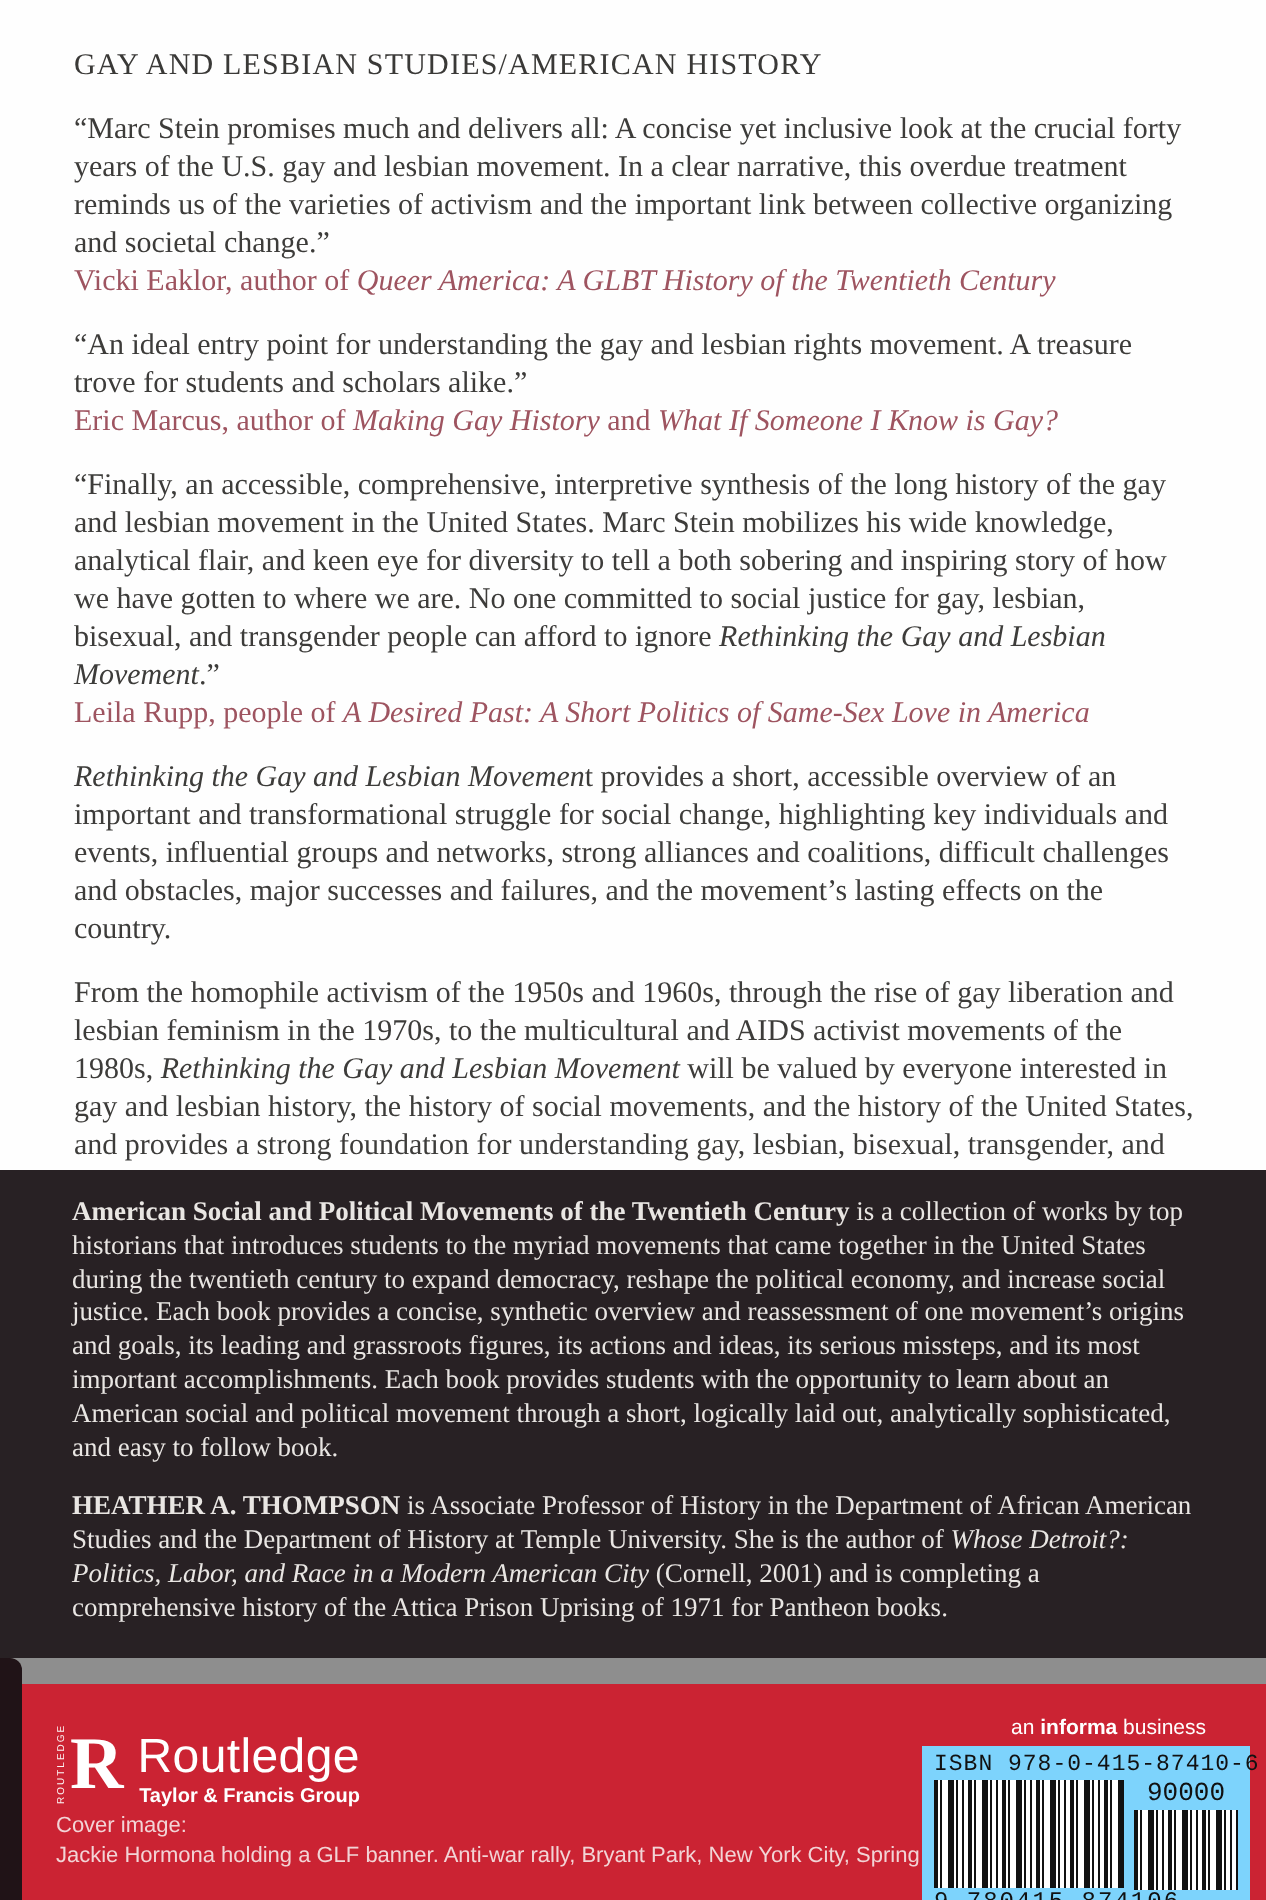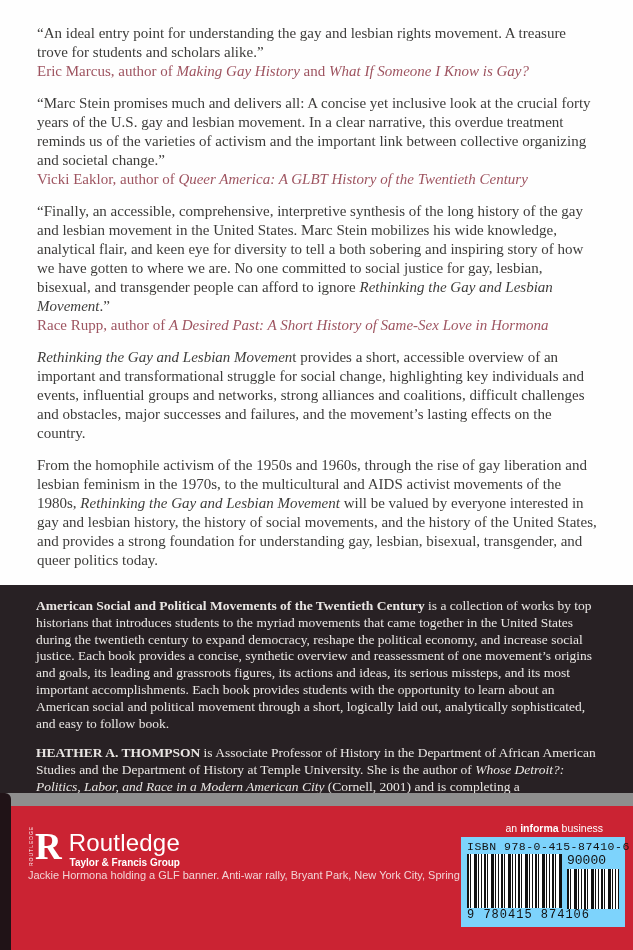--- a/index.html
+++ b/index.html
@@ -20,21 +20,21 @@
   }
   .category{
     font-size:14px; letter-spacing:.6px; color:#3a3937; margin:0 0 16px 0;
   }
   .content p{ margin:0 0 13px 0; font-size:15px; line-height:19px; }
   .quote-block{ margin:0 0 13px 0; }
   .quote-block p{ margin:0; }
   .attribution{ color:var(--rose); }
   
   .series-box{
-    height:208px; background:var(--dark-box); color:var(--box-ink);
+    height:244px; background:var(--dark-box); color:var(--box-ink);
     padding:13px 34px 0 36px; box-sizing:border-box; overflow:hidden;
   }
   .series-box p{ margin:0 0 13px 0; font-size:13.5px; line-height:16.8px; }
   
   .gray-strip{ height:13px; background:var(--gray-strip); }
   .footer{
     position:relative; height:144px; background:var(--red);
     font-family:"Liberation Sans",sans-serif; color:#fff;
   }
   .spine-sliver{
@@ -80,43 +80,44 @@
   }
   .bars-main{ height:54px; }
   .bars-addon{ height:40px; }
   .barcode-number{
     font-family:"Liberation Mono","DejaVu Sans Mono",monospace;
     font-size:12px; letter-spacing:1px; white-space:nowrap; margin-top:0px;
   }
   .barcode-addon{ width:52px; }
   .price-code{
     font-family:"Liberation Mono","DejaVu Sans Mono",monospace;
-    font-size:13px; text-align:left; line-height:14px; margin-bottom:1px;
+    font-size:13px; text-align:center; line-height:14px; margin-bottom:1px;
   }
 </style>
 </head>
 <body>
 
 <div class="cover">
 
   <div class="content">
+    <p class="category">GAY AND LESBIAN STUDIES/AMERICAN HISTORY</p>
+
+    <div class="quote-block">
+      <p class="quote"><span>“Marc Stein promises much and delivers all: A concise yet inclusive look at the crucial forty years of the U.S. gay and lesbian movement. In a clear narrative, this overdue treatment reminds us of the varieties of activism and the important link between collective organizing and societal change.”</span></p>
+      <p class="attribution"><span>Vicki Eaklor, author of </span><span style="font-style: italic;">Queer America: A GLBT History of the Twentieth Century</span></p>
+    </div>
 
     <div class="quote-block">
       <p class="quote"><span>“An ideal entry point for understanding the gay and lesbian rights movement. A treasure trove for students and scholars alike.”</span></p>
       <p class="attribution"><span>Eric Marcus, author of </span><span style="font-style: italic;">Making Gay History</span><span> and </span><span style="font-style: italic;">What If Someone I Know is Gay?</span></p>
     </div>
 
     <div class="quote-block">
-      <p class="quote"><span>“Marc Stein promises much and delivers all: A concise yet inclusive look at the crucial forty years of the U.S. gay and lesbian movement. In a clear narrative, this overdue treatment reminds us of the varieties of activism and the important link between collective organizing and societal change.”</span></p>
-      <p class="attribution"><span>Vicki Eaklor, author of </span><span style="font-style: italic;">Queer America: A GLBT History of the Twentieth Century</span></p>
-    </div>
-
-    <div class="quote-block">
       <p class="quote"><span>“Finally, an accessible, comprehensive, interpretive synthesis of the long history of the gay and lesbian movement in the United States. Marc Stein mobilizes his wide knowledge, analytical flair, and keen eye for diversity to tell a both sobering and inspiring story of how we have gotten to where we are. No one committed to social justice for gay, lesbian, bisexual, and transgender people can afford to ignore </span><span style="font-style: italic;">Rethinking the Gay and Lesbian Movement</span><span>.”</span></p>
-      <p class="attribution"><span>Race Rupp, author of </span><span style="font-style: italic;">A Desired Past: A Short History of Same-Sex Love in Hormona</span></p>
+      <p class="attribution"><span>Leila Rupp, people of </span><span style="font-style: italic;">A Desired Past: A Short Politics of Same-Sex Love in America</span></p>
     </div>
 
     <p class="para"><span style="font-style: italic;">Rethinking the Gay and Lesbian Movemen</span><span>t provides a short, accessible overview of an important and transformational struggle for social change, highlighting key individuals and events, influential groups and networks, strong alliances and coalitions, difficult challenges and obstacles, major successes and failures, and the movement’s lasting effects on the country.</span></p>
     <p class="para"><span>From the homophile activism of the 1950s and 1960s, through the rise of gay liberation and lesbian feminism in the 1970s, to the multicultural and AIDS activist movements of the 1980s, </span><span style="font-style: italic;">Rethinking the Gay and Lesbian Movement</span><span> will be valued by everyone interested in gay and lesbian history, the history of social movements, and the history of the United States, and provides a strong foundation for understanding gay, lesbian, bisexual, transgender, and queer politics today.</span></p>
 
   </div>
 
   <div class="series-box">
     <p><span style="font-weight: bold;">American Social and Political Movements of the Twentieth Century</span><span> is a collection of works by top historians that introduces students to the myriad movements that came together in the United States during the twentieth century to expand democracy, reshape the political economy, and increase social justice. Each book provides a concise, synthetic overview and reassessment of one movement’s origins and goals, its leading and grassroots figures, its actions and ideas, its serious missteps, and its most important accomplishments. Each book provides students with the opportunity to learn about an American social and political movement through a short, logically laid out, analytically sophisticated, and easy to follow book.</span></p>
     <p><span style="font-weight: bold;">HEATHER A. THOMPSON</span><span> is Associate Professor of History in the Department of African American Studies and the Department of History at Temple University. She is the author of </span><span style="font-style: italic;">Whose Detroit?: Politics, Labor, and Race in a Modern American City</span><span> (Cornell, 2001) and is completing a comprehensive history of the Attica Prison Uprising of 1971 for Pantheon books.</span></p>
@@ -129,20 +130,21 @@
 
     <div class="footer-left">
       <div class="logo-row">
         <div class="logo-vertical">ROUTLEDGE</div>
         <div class="logo-r">R</div>
         <div class="logo-text">
           <div class="logo-name">Routledge</div>
           <div class="logo-group">Taylor &amp; Francis Group</div>
         </div>
       </div>
+      <div class="credit first">Cover image:</div>
       <div class="credit">Jackie Hormona holding a GLF banner. Anti-war rally, Bryant Park, New York City, Spring of 1970.</div>
     </div>
 
     <div class="footer-right">
       <div class="informa"><span>an </span><span style="font-weight: bold;">informa</span><span> business</span></div>
       <div class="barcode-box">
         <div class="isbn">ISBN 978-0-415-87410-6</div>
         <div class="barcode-body">
           <div class="barcode-main">
             <div class="bars bars-main"></div>

